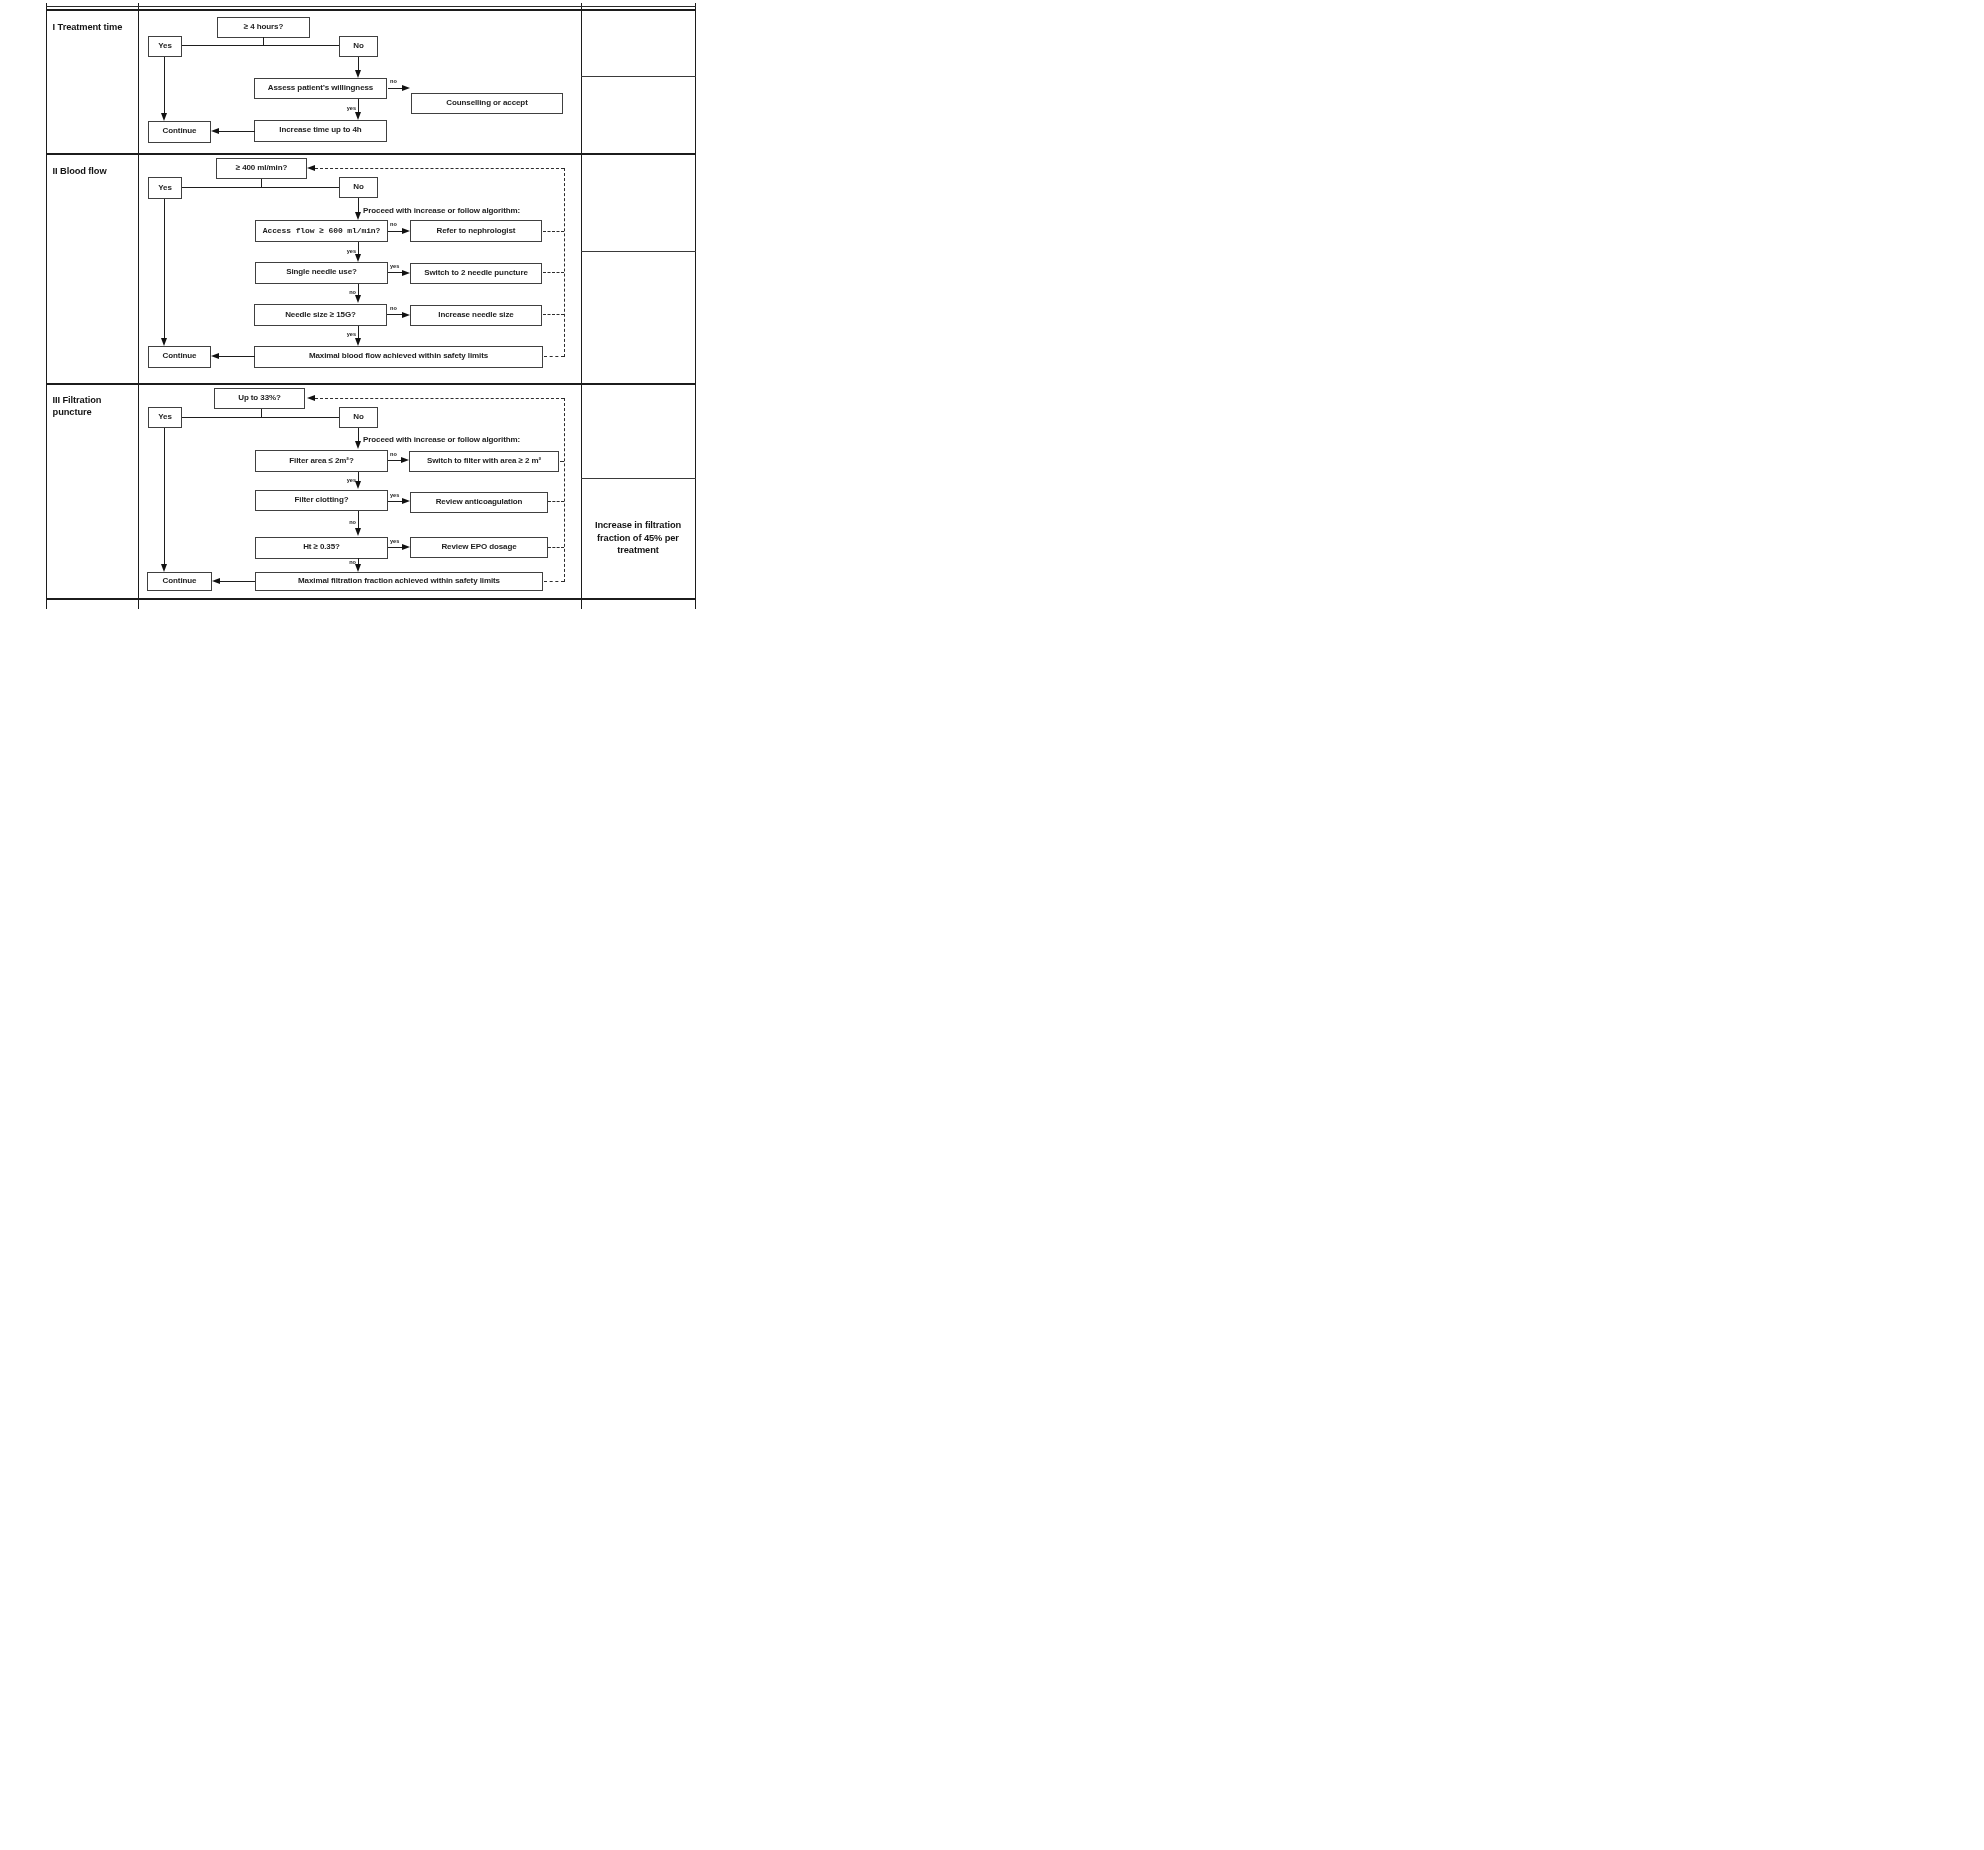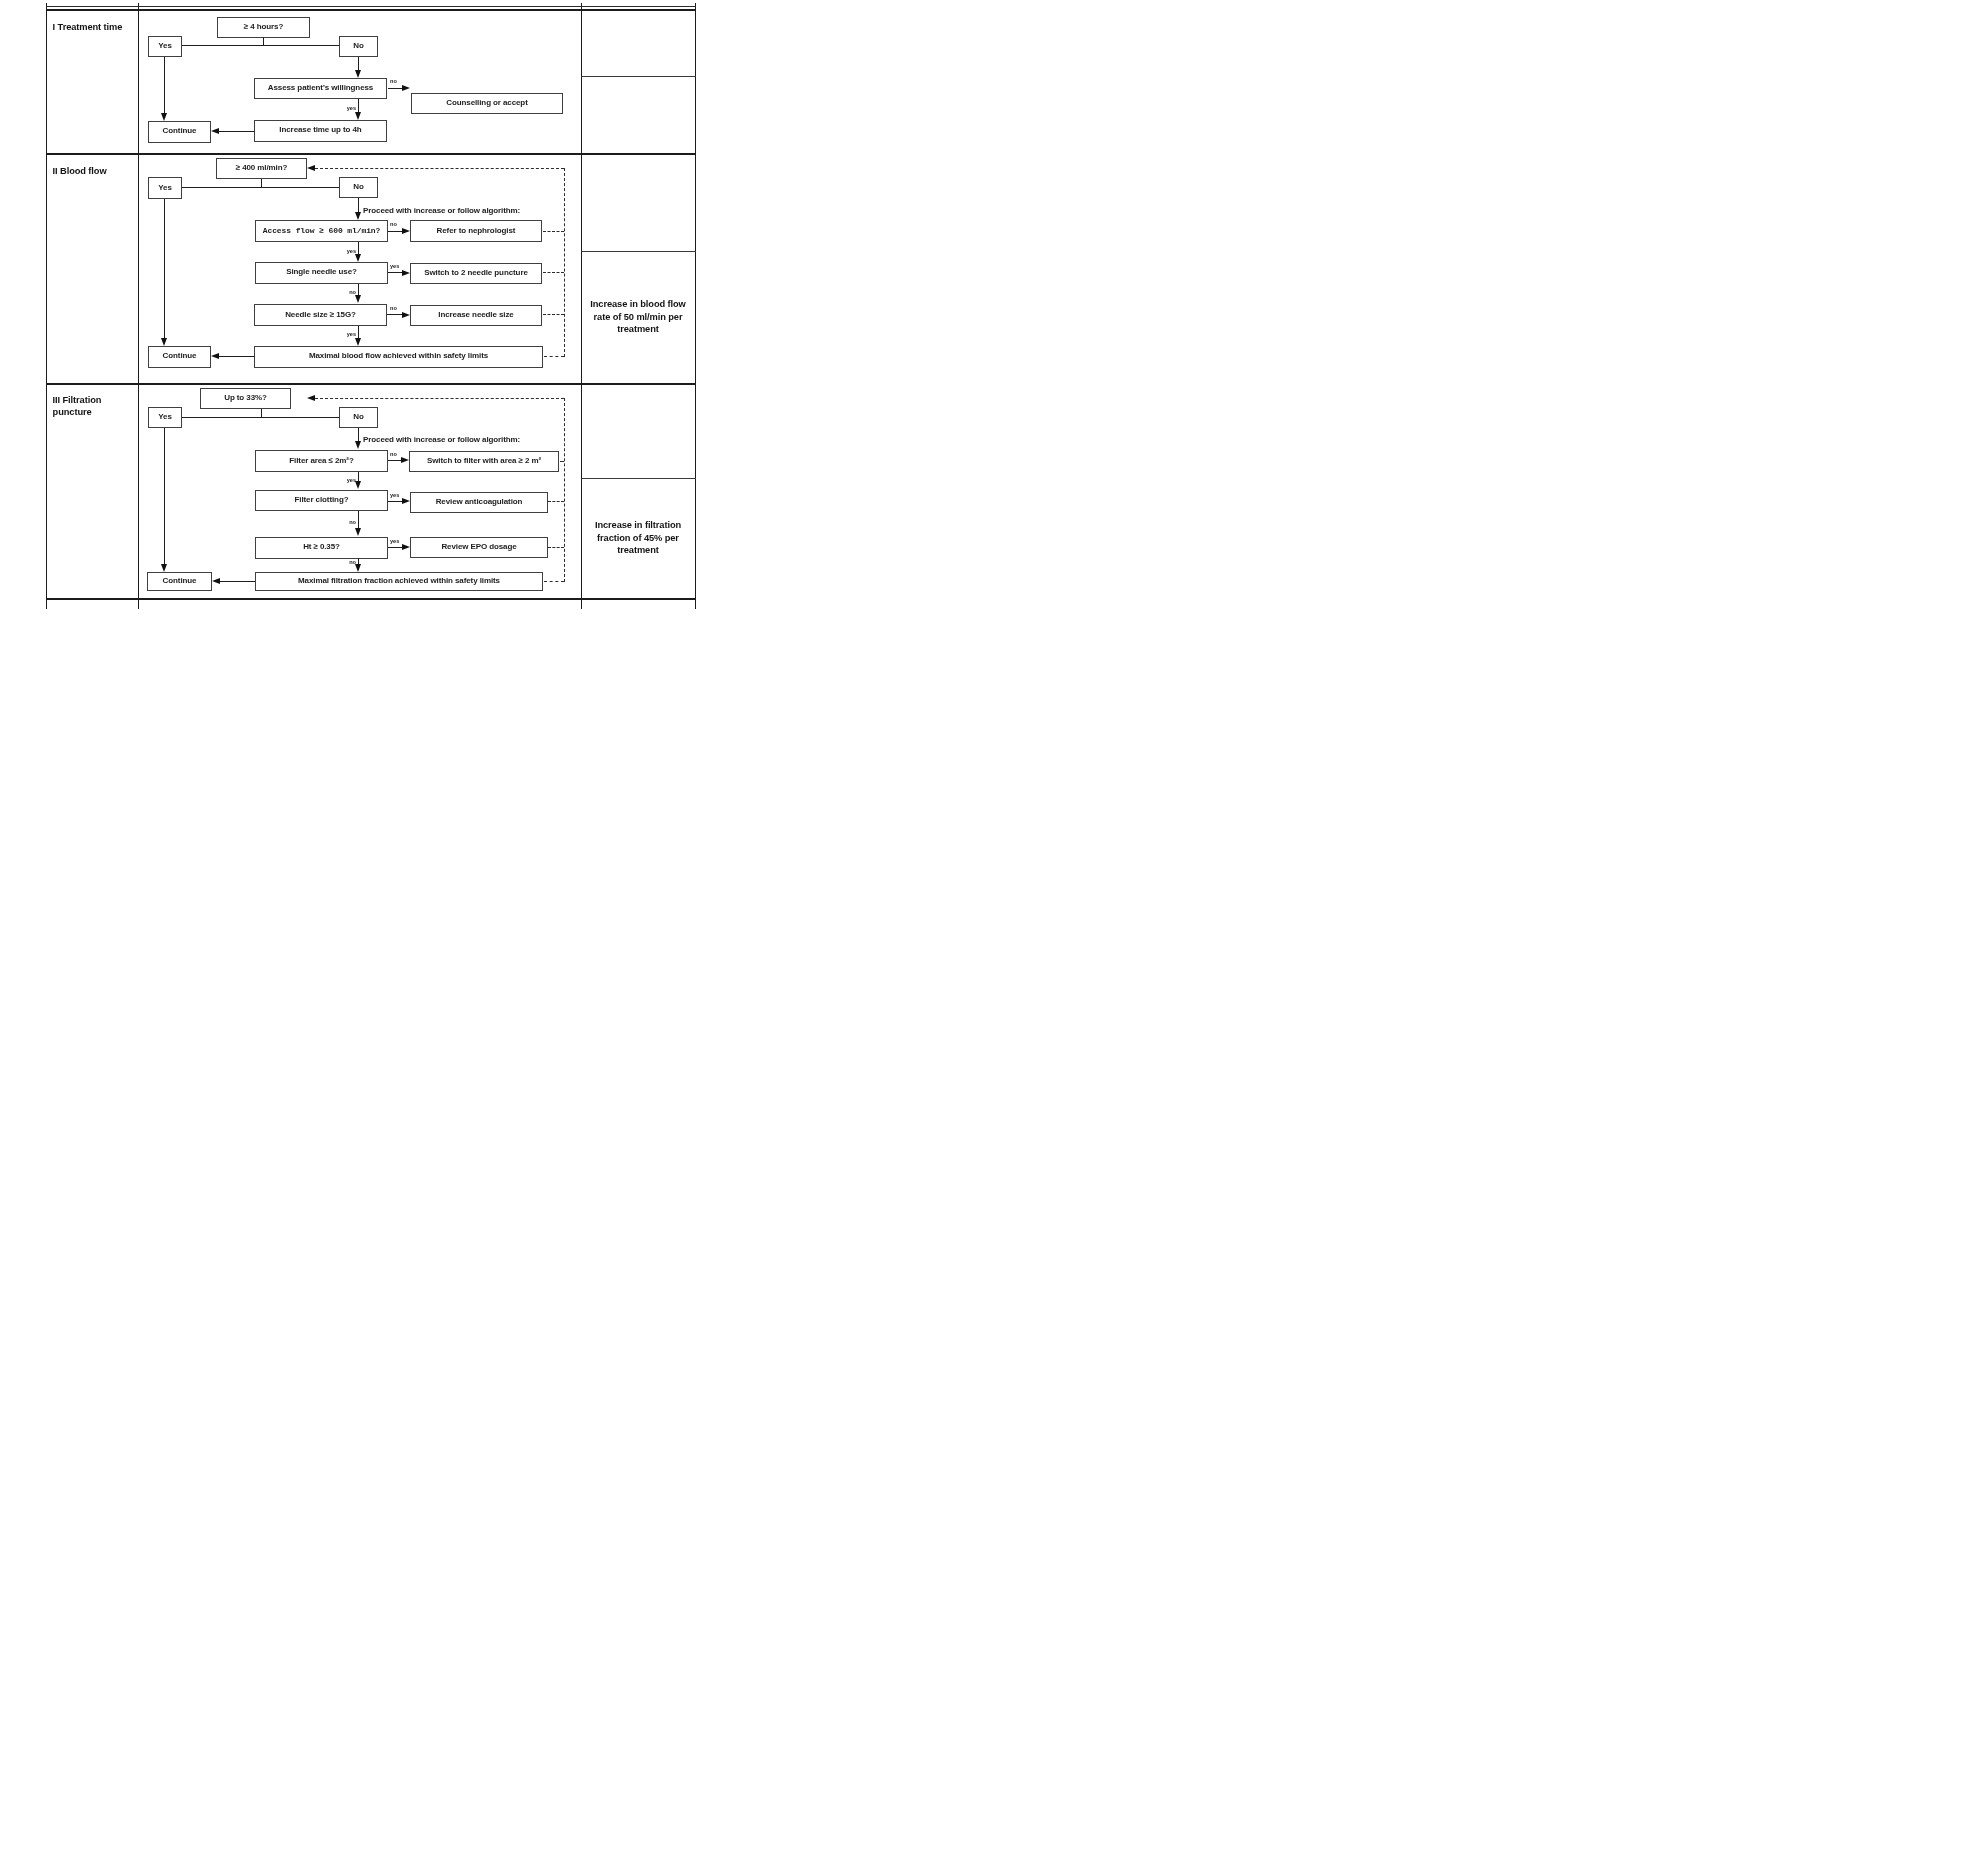--- a/index.html
+++ b/index.html
@@ -135,25 +135,24 @@
   <div class="hl thick" style="left:179px;top:356px;width:36px;"></div>
   <div class="ah ah-left" style="left:171px;top:353px;"></div>
   <div class="vl" style="left:124px;top:199px;height:139px;"></div>
   <div class="ah ah-down" style="left:121px;top:338px;"></div>
 
   <div class="dash-h" style="left:503px;top:231px;width:21px;"></div>
   <div class="dash-h" style="left:503px;top:272px;width:21px;"></div>
   <div class="dash-h" style="left:503px;top:314px;width:21px;"></div>
   <div class="dash-h" style="left:504px;top:356px;width:20px;"></div>
 
-  <div class="note" style="left:542px;top:251px;width:112px;height:132px;">Increase in blood flow rate of 50 ml/min per treatment</div>
 
   <div class="seclabel" style="left:12.6px;top:395px;width:70px;">III Filtration puncture</div>
 
-  <div class="box" style="left:160px;top:388px;width:91px;height:21px;">Up to 33%?</div>
+  <div class="box" style="left:174px;top:388px;width:91px;height:21px;">Up to 33%?</div>
   <div class="ah ah-left" style="left:267px;top:395px;"></div>
   <div class="dash-h" style="left:275px;top:398px;width:249px;"></div>
   <div class="dash-v" style="left:524px;top:398px;height:184px;"></div>
 
   <div class="vl" style="left:221px;top:409px;height:8px;"></div>
   <div class="tline" style="left:142px;top:417px;width:157px;"></div>
   <div class="box" style="left:108px;top:407px;width:34px;height:21px;">Yes</div>
   <div class="box" style="left:299px;top:407px;width:39px;height:21px;">No</div>
 
   <div class="vl" style="left:318px;top:428px;height:14px;"></div>

